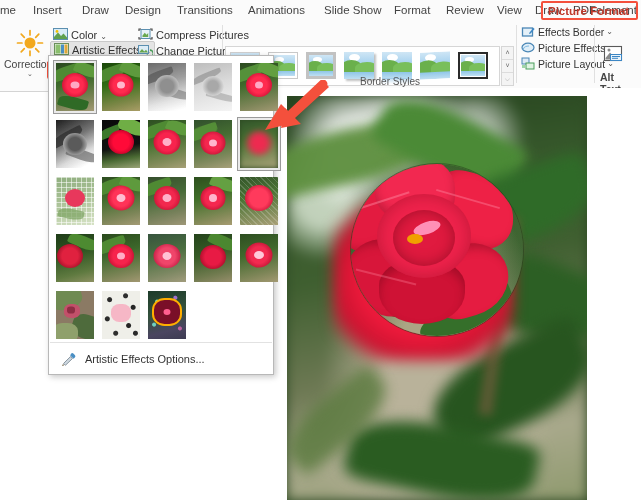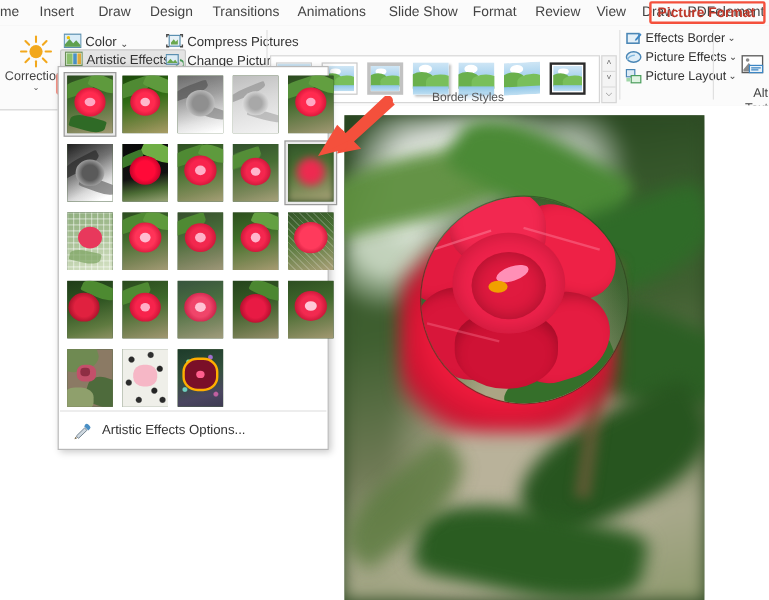--- a/index.html
+++ b/index.html
@@ -92,21 +92,21 @@
     position:absolute;font-size:10px;color:#555;text-align:center;
   }
   .rbtn{
     position:absolute;height:15px;display:flex;align-items:center;
     font-size:10.5px;color:#333;white-space:nowrap;
   }
   .rbtn .ic{width:14px;height:13px;margin-right:3px;flex:0 0 14px;position:relative;}
   .rbtn .cv{margin-left:2px;font-size:8px;color:#555;}
 
   .alt-text{
-    position:absolute;left:600px;top:24px;width:40px;text-align:right;
+    position:absolute;left:600px;top:24px;width:40px;text-align:left;font-weight:bold;
   }
   .alt-text .lbl{font-size:10.5px;color:#444;line-height:12px;display:block;}
   .access-row{
     position:absolute;left:575px;top:76px;font-size:9.5px;color:#555;
   }
   .dlg-launch{position:absolute;left:563px;top:76px;font-size:9px;color:#777;}
 
   
   .dropdown{
     position:absolute;left:48px;top:55px;width:226px;height:320px;

